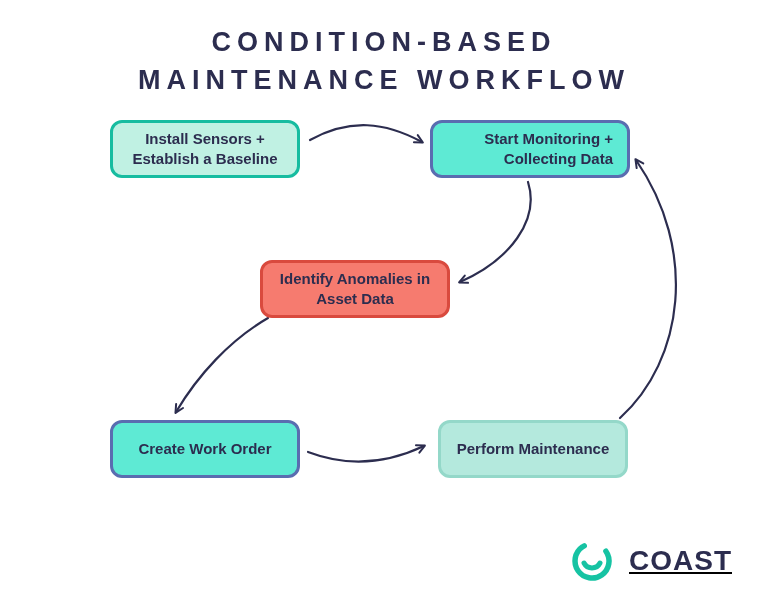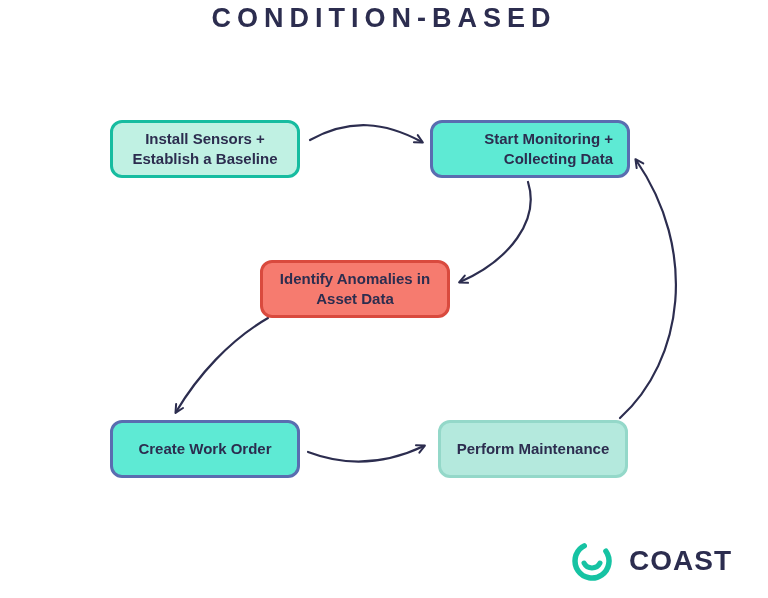--- a/index.html
+++ b/index.html
@@ -10,20 +10,21 @@
     font-family: -apple-system, BlinkMacSystemFont, "Segoe UI", Arial, sans-serif;
     position: relative;
     overflow: hidden;
   }
   .title {
     text-align: center;
     font-size: 27px;
     font-weight: 800;
     letter-spacing: 6px;
     color: #2c2d4f;
+    padding-top: 24px;
     line-height: 1.4;
     text-transform: uppercase;
   }
   .diagram {
     position: absolute;
     top: 100px;
     left: 0;
     width: 768px;
     height: 460px;
     padding-left: 40px;
@@ -62,38 +63,40 @@
     pointer-events: none;
   }
 
   .logo {
     position: absolute;
     right: 36px;
     bottom: 16px;
     display: flex;
     align-items: center;
     gap: 16px;
+    text-decoration: underline;
   }
   .logo-text {
     font-size: 28px;
     font-weight: 800;
     letter-spacing: 1px;
     color: #2c2d4f;
   }
   .logo-icon {
     position: relative;
     width: 42px;
     height: 42px;
   }
 </style>
 </head>
 <body>
 
 <div class="title">
   <span>CONDITION-BASED</span><br>
+  <span>MAINTENANCE WORKFLOW</span>
 </div>
 
 <div class="diagram">
 
   <svg class="arrows" viewBox="0 0 768 460">
     <defs>
       <marker id="ah" markerWidth="12" markerHeight="12" refX="9" refY="6" orient="auto" markerUnits="userSpaceOnUse">
         <path d="M2,2 L10,6 L2,10" fill="none" stroke="#2c2d4f" stroke-width="2" stroke-linecap="round" stroke-linejoin="round"></path>
       </marker>
     </defs>

